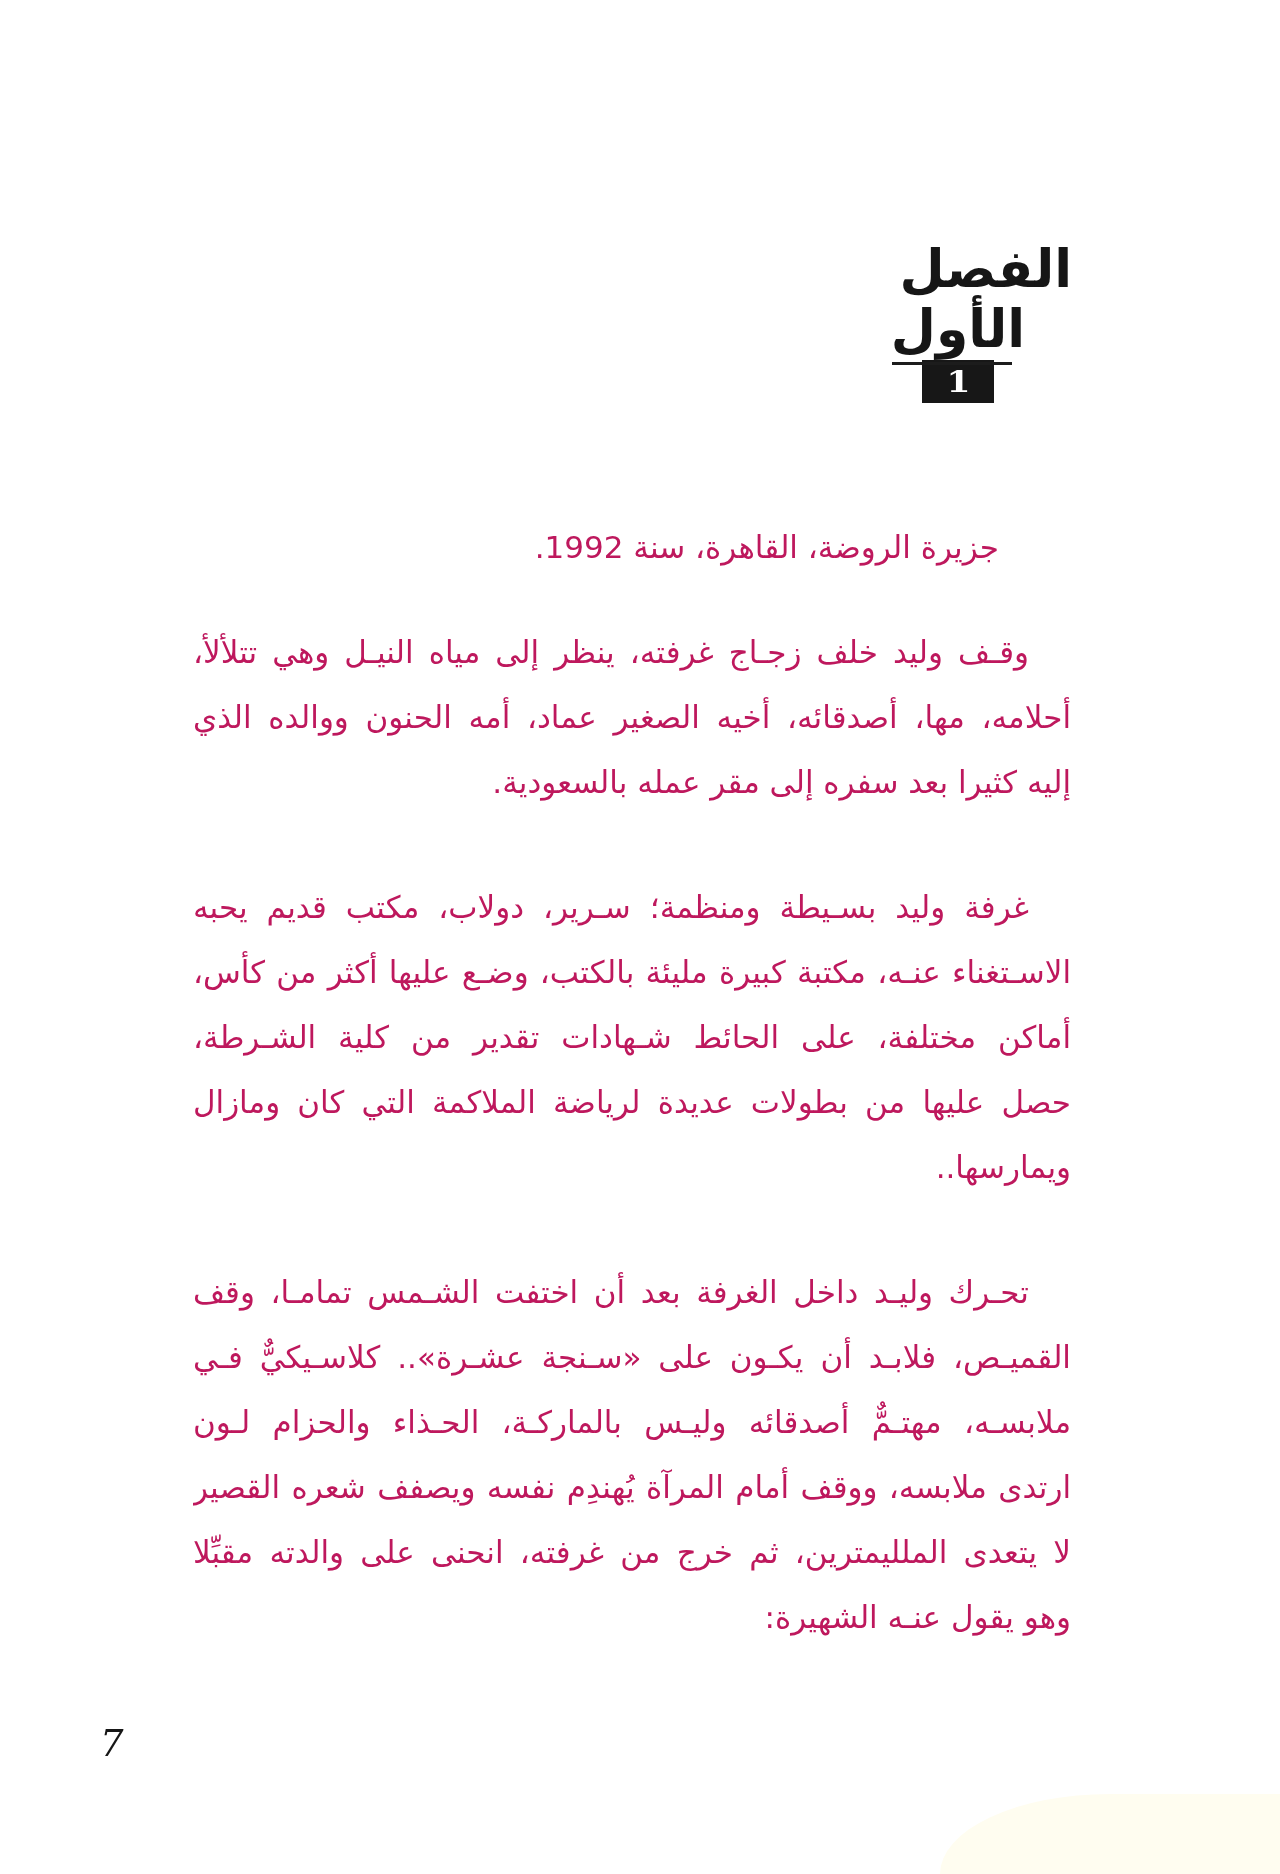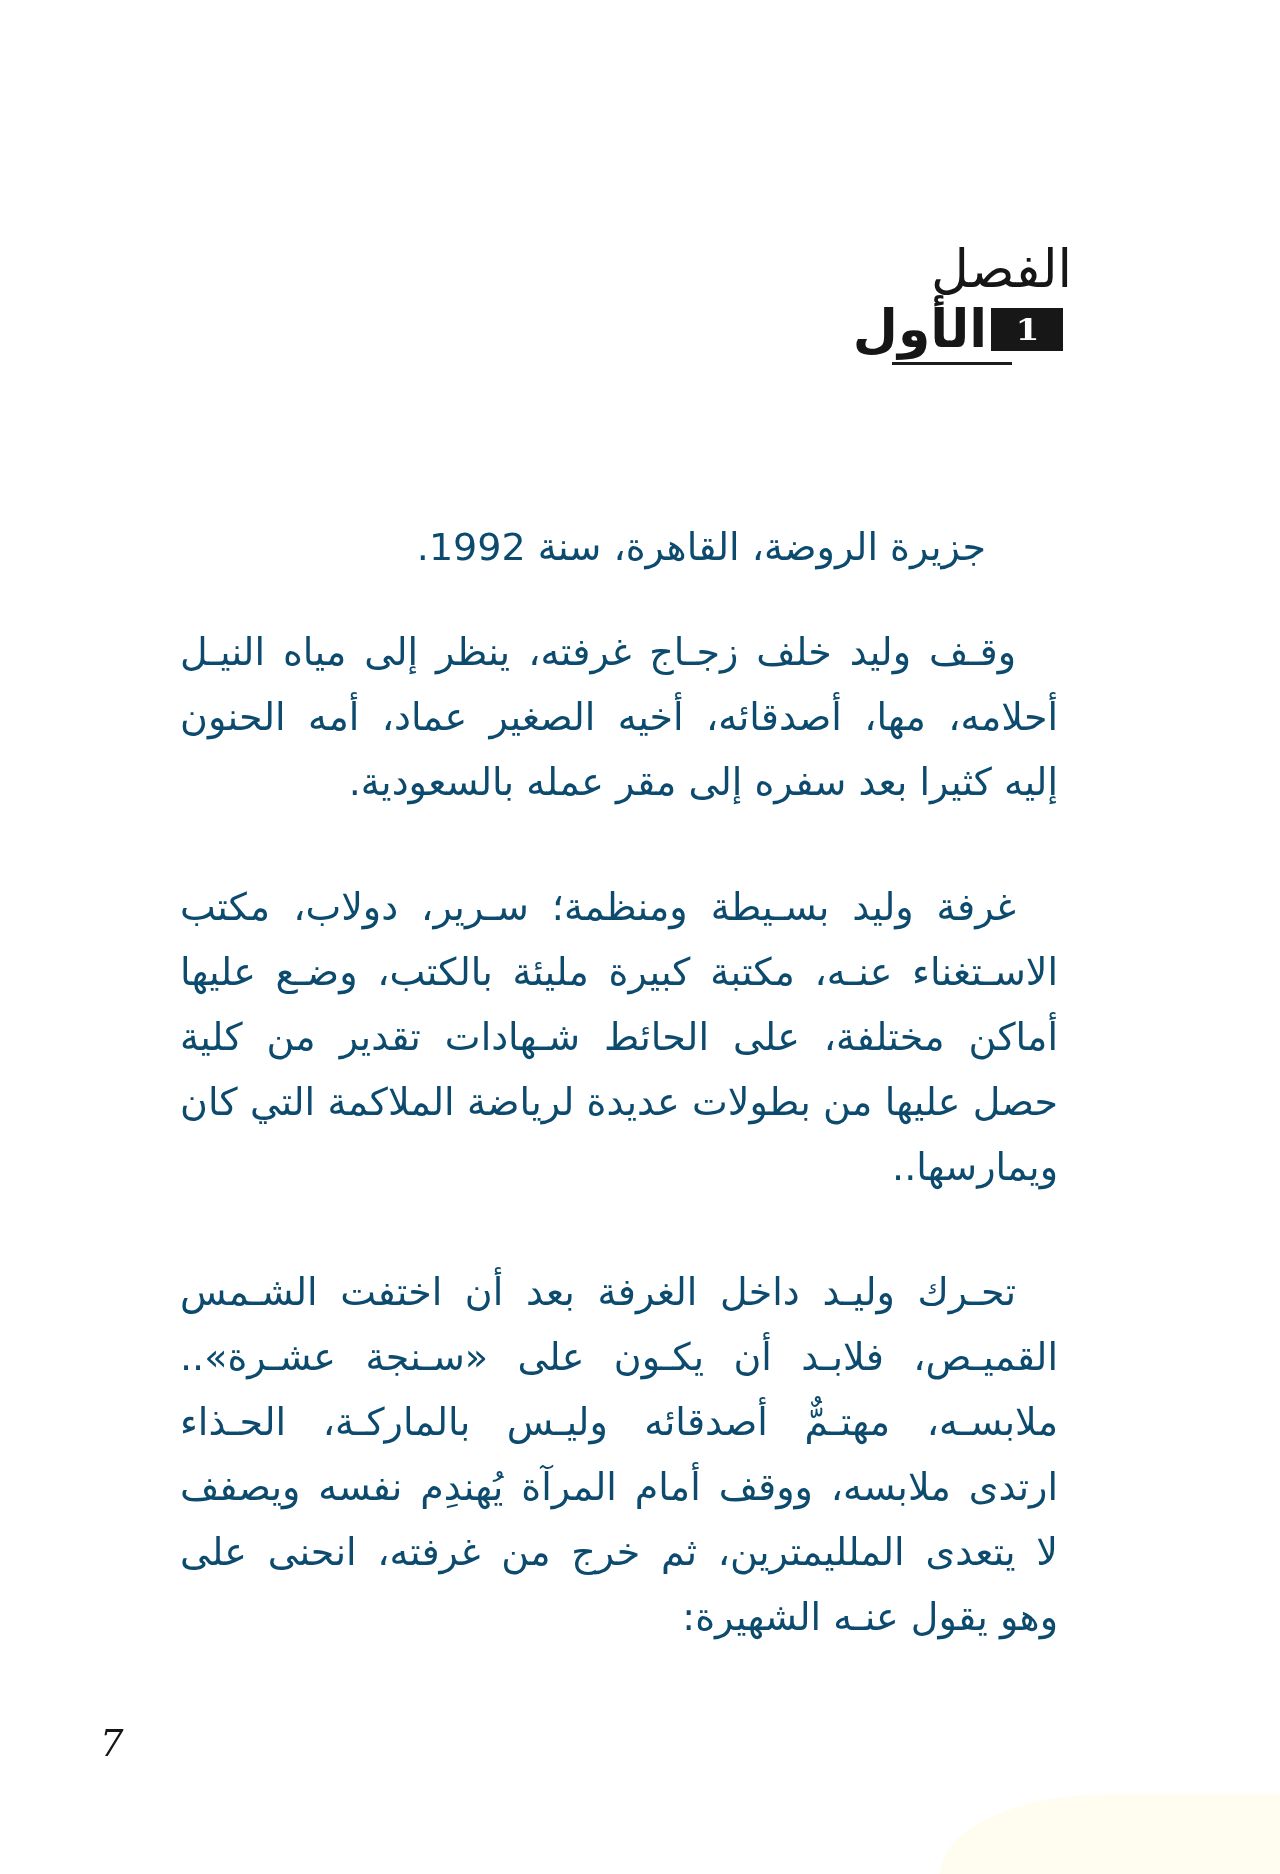--- a/index.html
+++ b/index.html
@@ -23,33 +23,34 @@
     right: 206px;
     width: 232px;
     height: 132px;
   }
   .ch-word-top {
     position: absolute;
     top: 0;
     right: 2px;
     font-size: 52px;
     line-height: 58px;
-    font-weight: 400;
+    font-weight: 700;
     color: #161616;
     letter-spacing: 1px;
   }
   .ch-row {
     position: absolute;
     top: 62px;
     right: 0;
     left: 0;
     display: flex;
     justify-content: center;
     align-items: center;
     gap: 4px;
+    flex-direction: column;
   }
   .ch-word-bottom {
     font-size: 52px;
     line-height: 54px;
     font-weight: 900;
     color: #161616;
     letter-spacing: 1px;
   }
   .ch-num-box {
     width: 72px;
@@ -72,25 +73,25 @@
     right: 62px;
     width: 120px;
     height: 3px;
     background: #1c1c1c;
   }
 
   
   .body-text {
     position: absolute;
     top: 515px;
-    right: 222px;
+    right: 209px;
     width: 878px;
     direction: rtl;
-    font-size: 38px;
-    color: #0c4a6e;
+    font-size: 31px;
+    color: #be185d;
   }
   .para {
     margin: 0 0 60px 0;
     padding: 0;
   }
   .para.p-first {
     margin-bottom: 40px;
   }
   .line {
     height: 65px;

